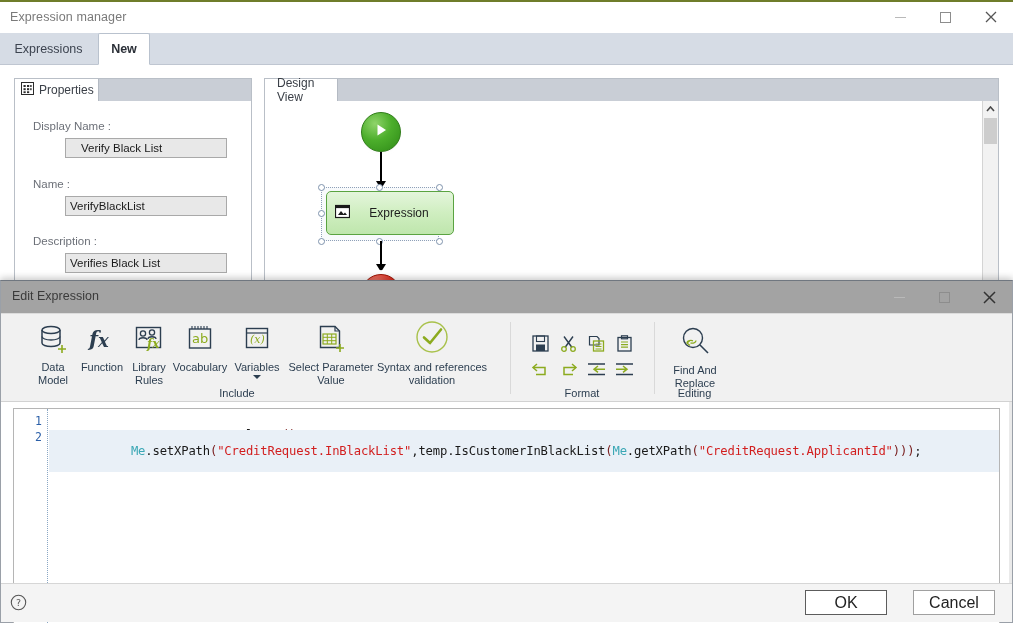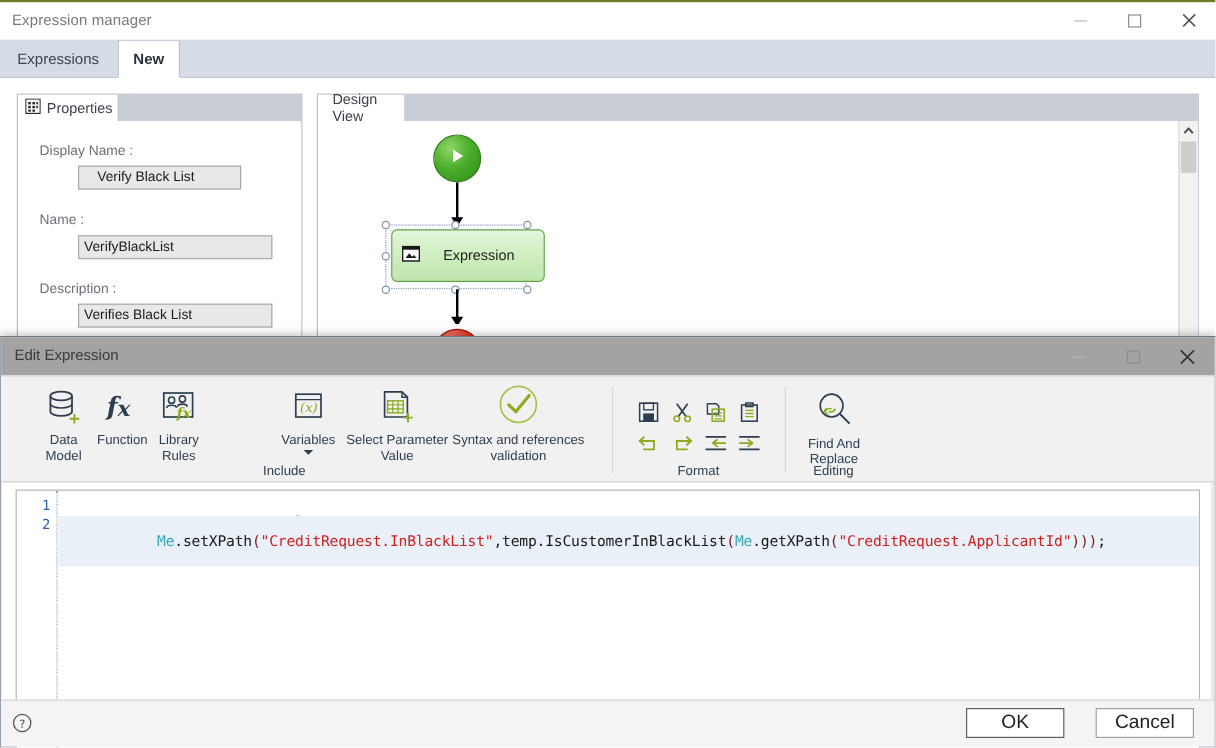--- a/index.html
+++ b/index.html
@@ -380,21 +380,21 @@
                 <rect x="9.2" y="6.2" width="1.4" height="2" fill="#2b2b2b"></rect>
                 <rect x="2.5" y="9.3" width="2.2" height="1.8" fill="#2b2b2b"></rect>
                 <rect x="6" y="9.3" width="2.2" height="1.8" fill="#2b2b2b"></rect>
               </svg>
             </span>
             <span>Properties</span>
           </div>
         </div>
         <div class="panel-inner">
           <div class="field-label" style="left:18px; top:19px;">Display Name :</div>
-          <div class="field-input" style="left:50px; top:37px; width:136px; height:20px;padding-left:15px;">Verify Black List</div>
+          <div class="field-input" style="left:50px; top:37px; width:162px; height:20px;padding-left:15px;">Verify Black List</div>
 
           <div class="field-label" style="left:18px; top:77px;">Name :</div>
           <div class="field-input" style="left:50px; top:95px; width:162px; height:20px;">VerifyBlackList</div>
 
           <div class="field-label" style="left:18px; top:134px;">Description :</div>
           <div class="field-input" style="left:50px; top:152px; width:162px; height:20px;">Verifies Black List</div>
         </div>
       </div>
 
       <div class="panel" style="left:264px; top:13px; width:735px; height:207px;">
@@ -511,20 +511,30 @@
               <path d="M7 18 C7 15 15 15 15 18" fill="none" stroke="#2c3e50" stroke-width="1.3"></path>
               <circle cx="20" cy="10.5" r="2.6" fill="none" stroke="#2c3e50" stroke-width="1.3"></circle>
               <path d="M16 17 C16 14 24 14 24 17" fill="none" stroke="#2c3e50" stroke-width="1.3"></path>
               <text x="15" y="26" font-family="DejaVu Serif, serif" font-size="12" font-style="italic" font-weight="bold" fill="#8cab1f">fx</text>
             </svg>
           </span>
           <span class="rib-label">Library
 Rules</span>
         </div>
 
+        <div class="rib-item" style="left:168px; width:62px;">
+          <span class="rib-icon">
+            <svg width="34" height="34" viewBox="0 0 34 34">
+              <rect x="6.5" y="7" width="21" height="19" fill="none" stroke="#2c3e50" stroke-width="1.4"></rect>
+              <path d="M9 7 L9 4 M12 7 L12 4 M15 7 L15 4 M18 7 L18 4 M21 7 L21 4 M24 7 L24 4" stroke="#2c3e50" stroke-width="1.1"></path>
+              <text x="9" y="21" font-family="DejaVu Sans, sans-serif" font-size="13" fill="#8cab1f">ab</text>
+            </svg>
+          </span>
+          <span class="rib-label">Vocabulary</span>
+        </div>
 
         <div class="rib-item" style="left:228px; width:56px;">
           <span class="rib-icon">
             <svg width="34" height="34" viewBox="0 0 34 34">
               <rect x="6.5" y="6.5" width="21" height="19" fill="none" stroke="#2c3e50" stroke-width="1.4"></rect>
               <line x1="6.5" y1="11" x2="27.5" y2="11" stroke="#2c3e50" stroke-width="1.2"></line>
               <text x="10" y="21" font-family="DejaVu Serif, serif" font-size="11" font-style="italic" fill="#8cab1f">(x)</text>
             </svg>
           </span>
           <span class="rib-label">Variables</span>

